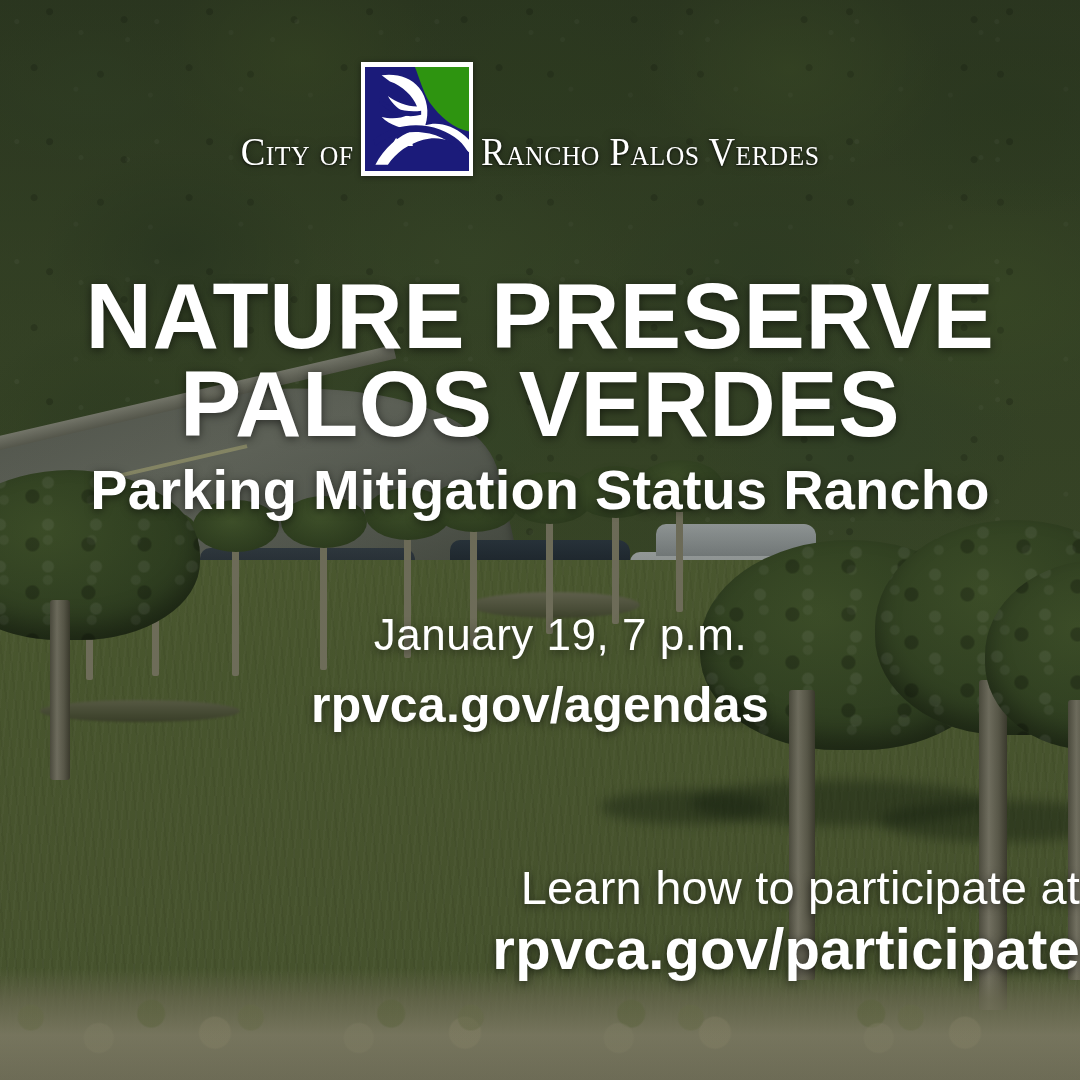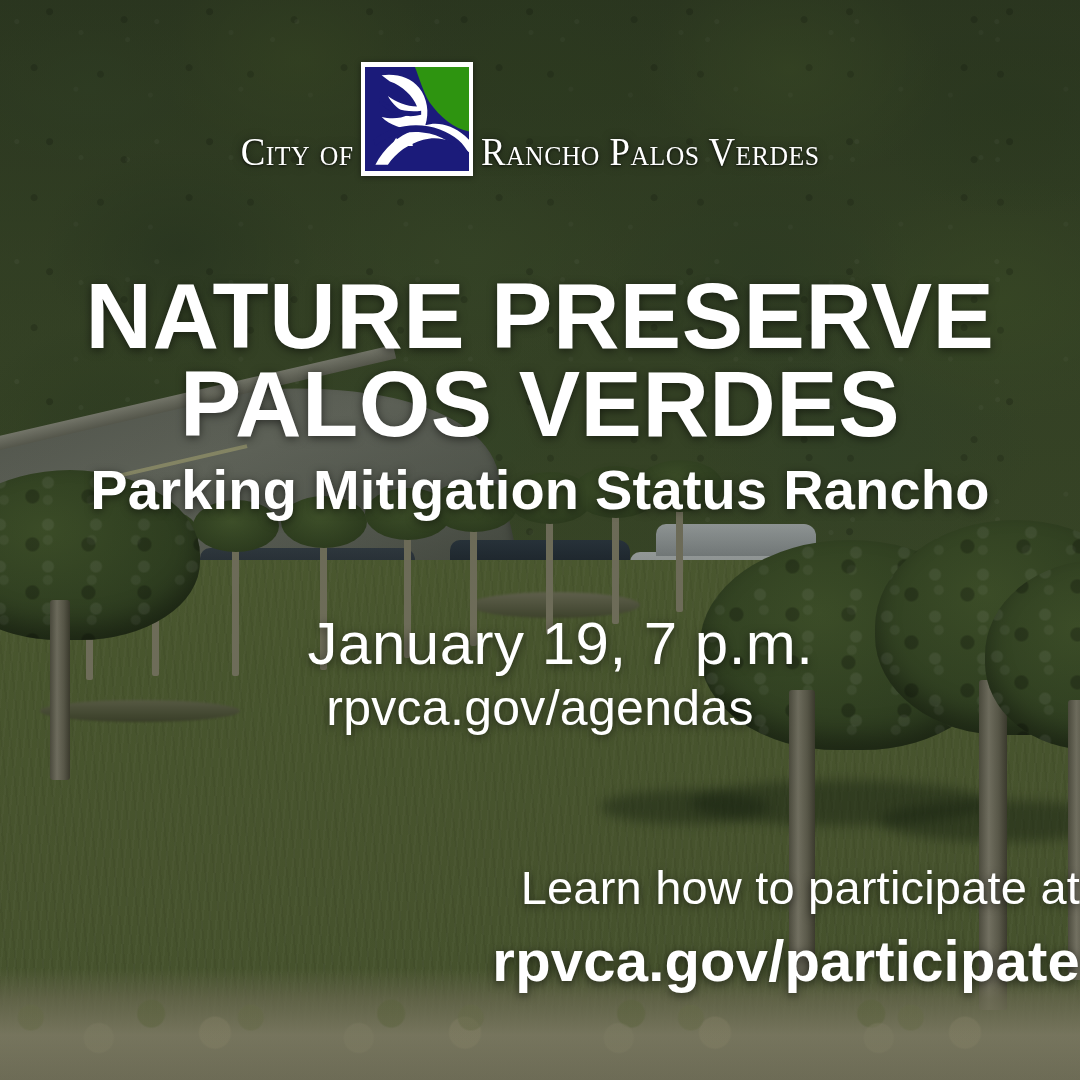--- a/index.html
+++ b/index.html
@@ -259,30 +259,30 @@
 
   
   .when{
     position:absolute; left:0; right:0; top:612px;
     text-align:center; color:#ffffff;
   }
   .date{
     display:block;
     font-family:"Liberation Sans", sans-serif;
     font-weight:400;
-    font-size:60px;
+    font-size:44px;
     line-height:1.05;
     letter-spacing:.5px;
     text-shadow:0 2px 10px rgba(0,0,0,.55);
     padding-left:41px;
   }
   .agendas{
-    display:block; margin-top:6px;
-    font-family:"Liberation Sans", sans-serif;
-    font-weight:400;
+    display:block; margin-top:20px;
+    font-family:"Liberation Sans", sans-serif;
+    font-weight:700;
     font-size:50px;
     line-height:1.1;
     letter-spacing:.3px;
     text-shadow:0 2px 9px rgba(0,0,0,.55);
   }
 
   
   .participate{
     position:absolute; left:0; right:0; top:862px;
     text-align:right; color:#ffffff;
@@ -290,21 +290,21 @@
   .learn{
     display:block;
     font-family:"Liberation Sans", sans-serif;
     font-weight:400;
     font-size:47px;
     line-height:1.1;
     letter-spacing:.2px;
     text-shadow:0 2px 9px rgba(0,0,0,.55);
   }
   .plink{
-    display:block; margin-top:16px;
+    display:block; margin-top:4px;
     font-family:"Liberation Sans", sans-serif;
     font-weight:700;
     font-size:58px;
     line-height:1.08;
     letter-spacing:.2px;
     text-shadow:0 2px 10px rgba(0,0,0,.6);
   }
 </style>
 </head>
 <body>

